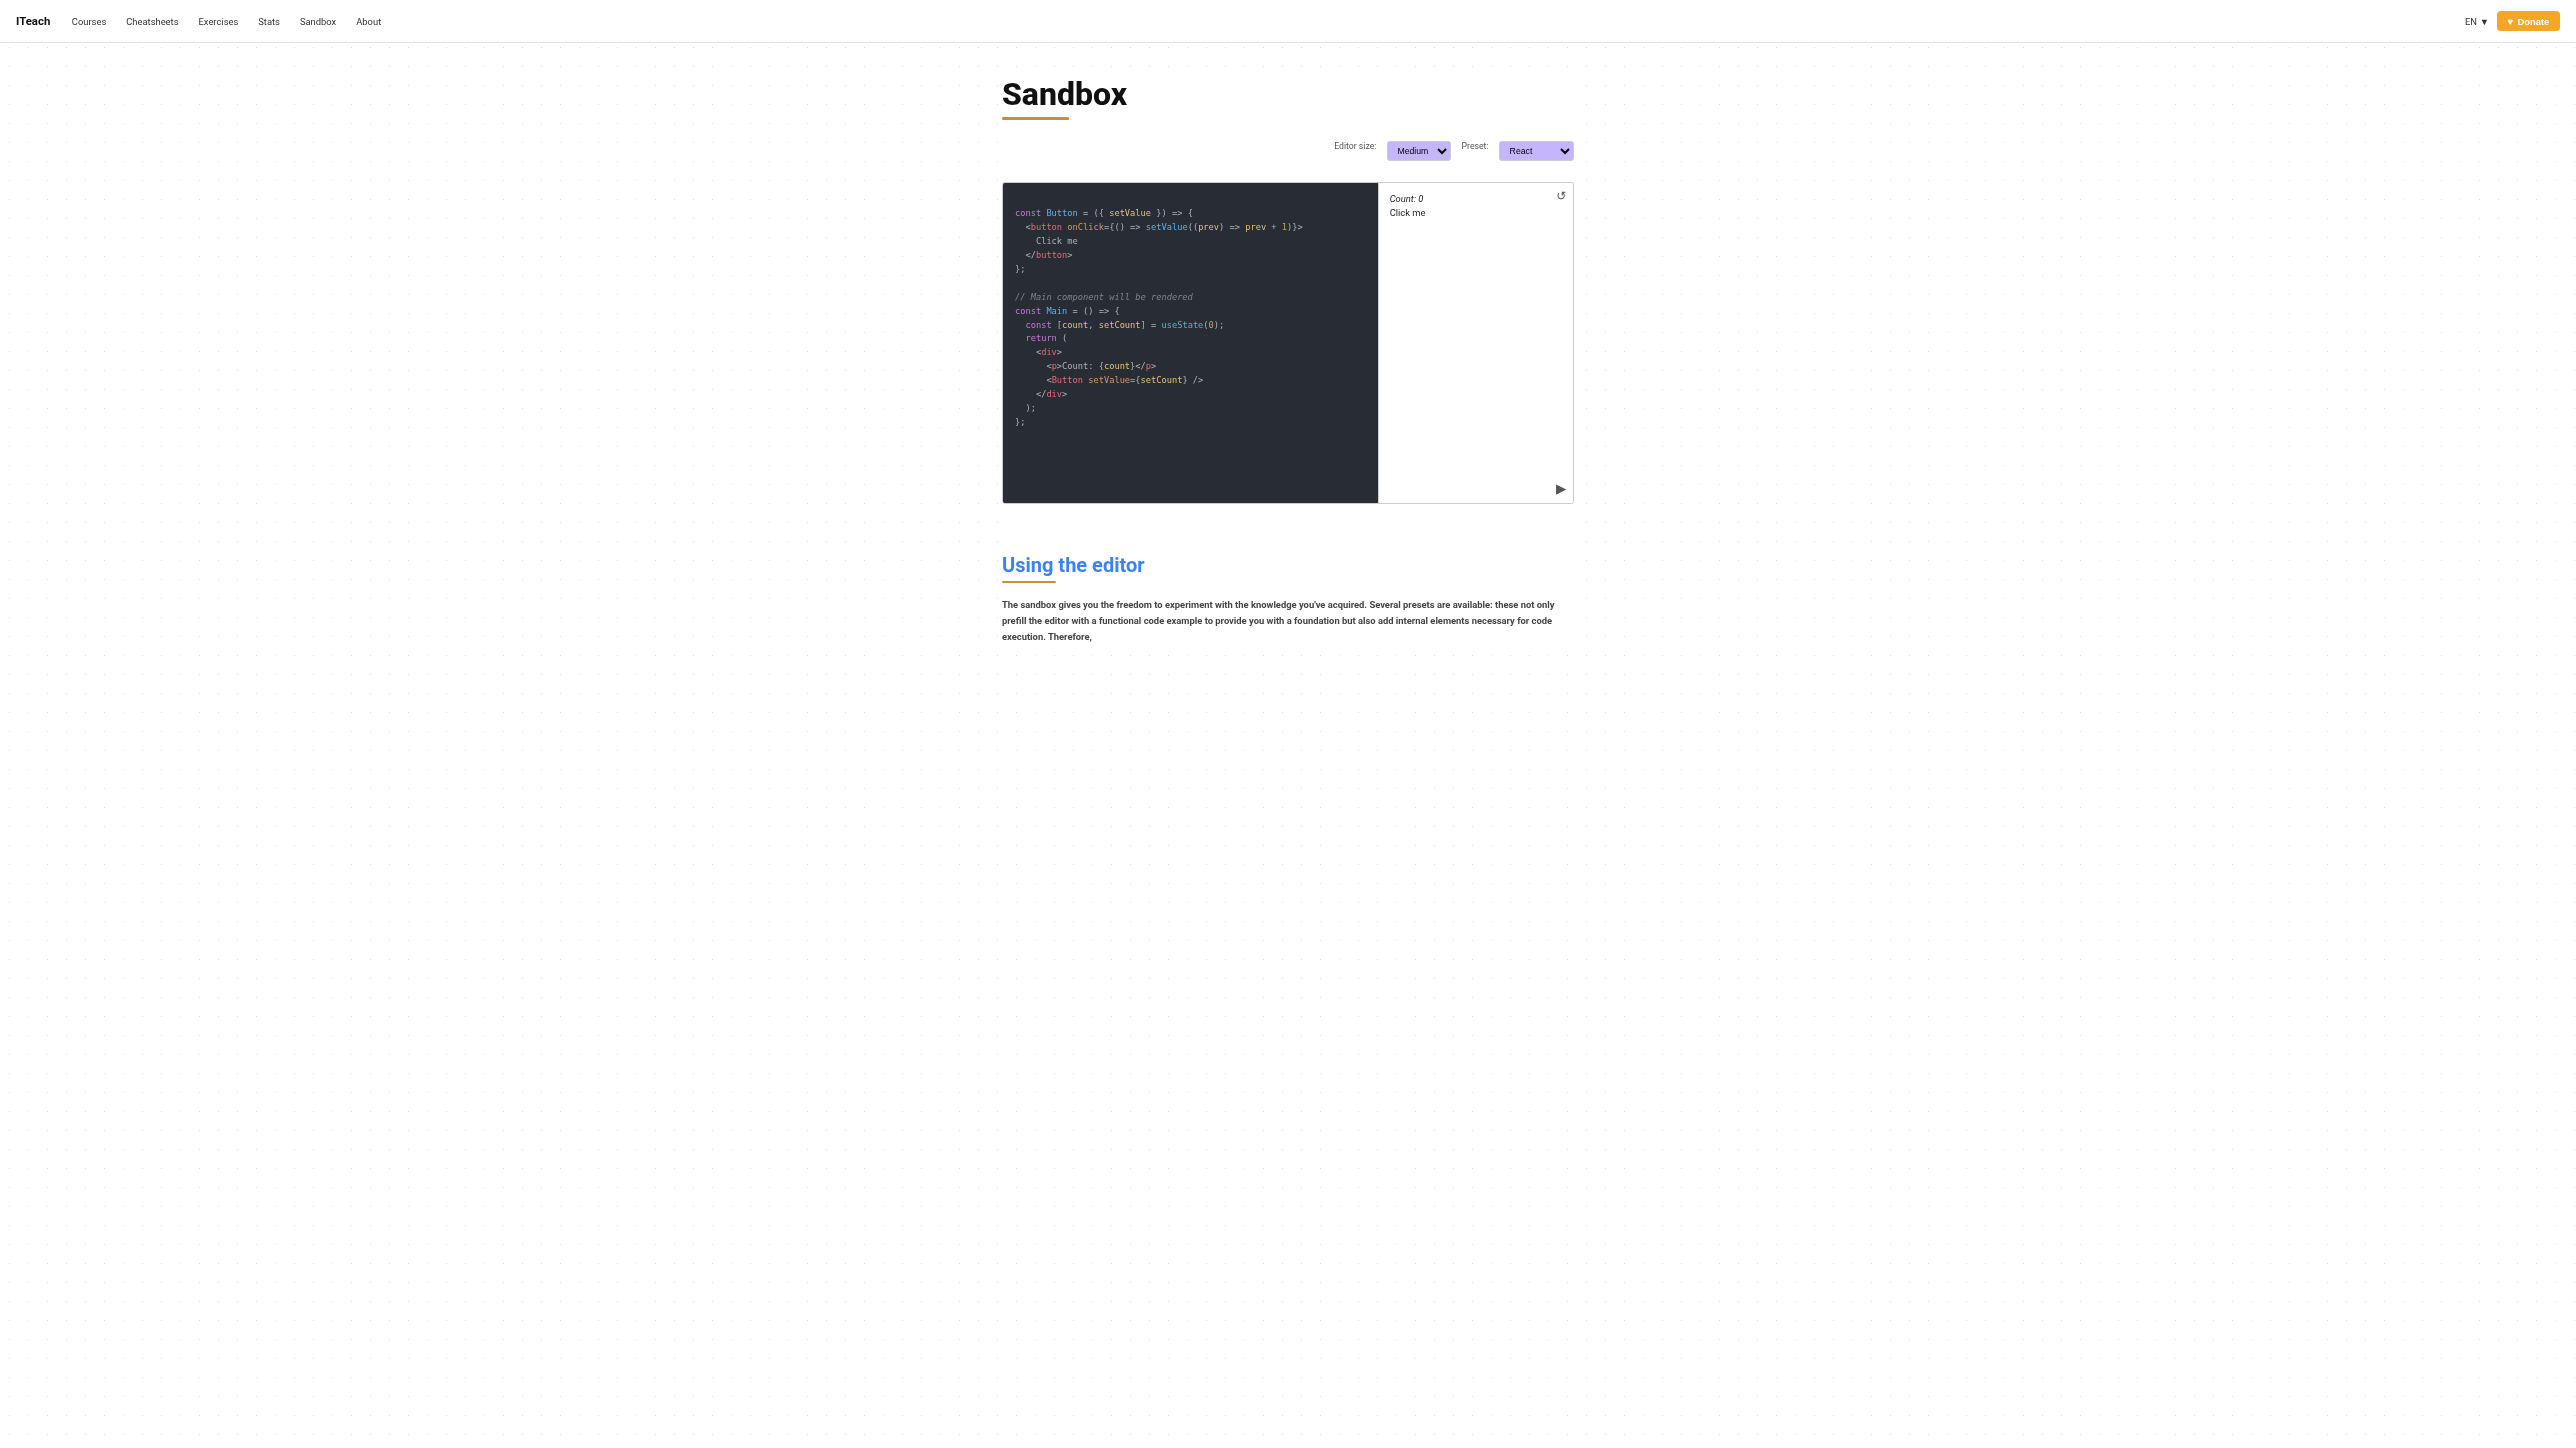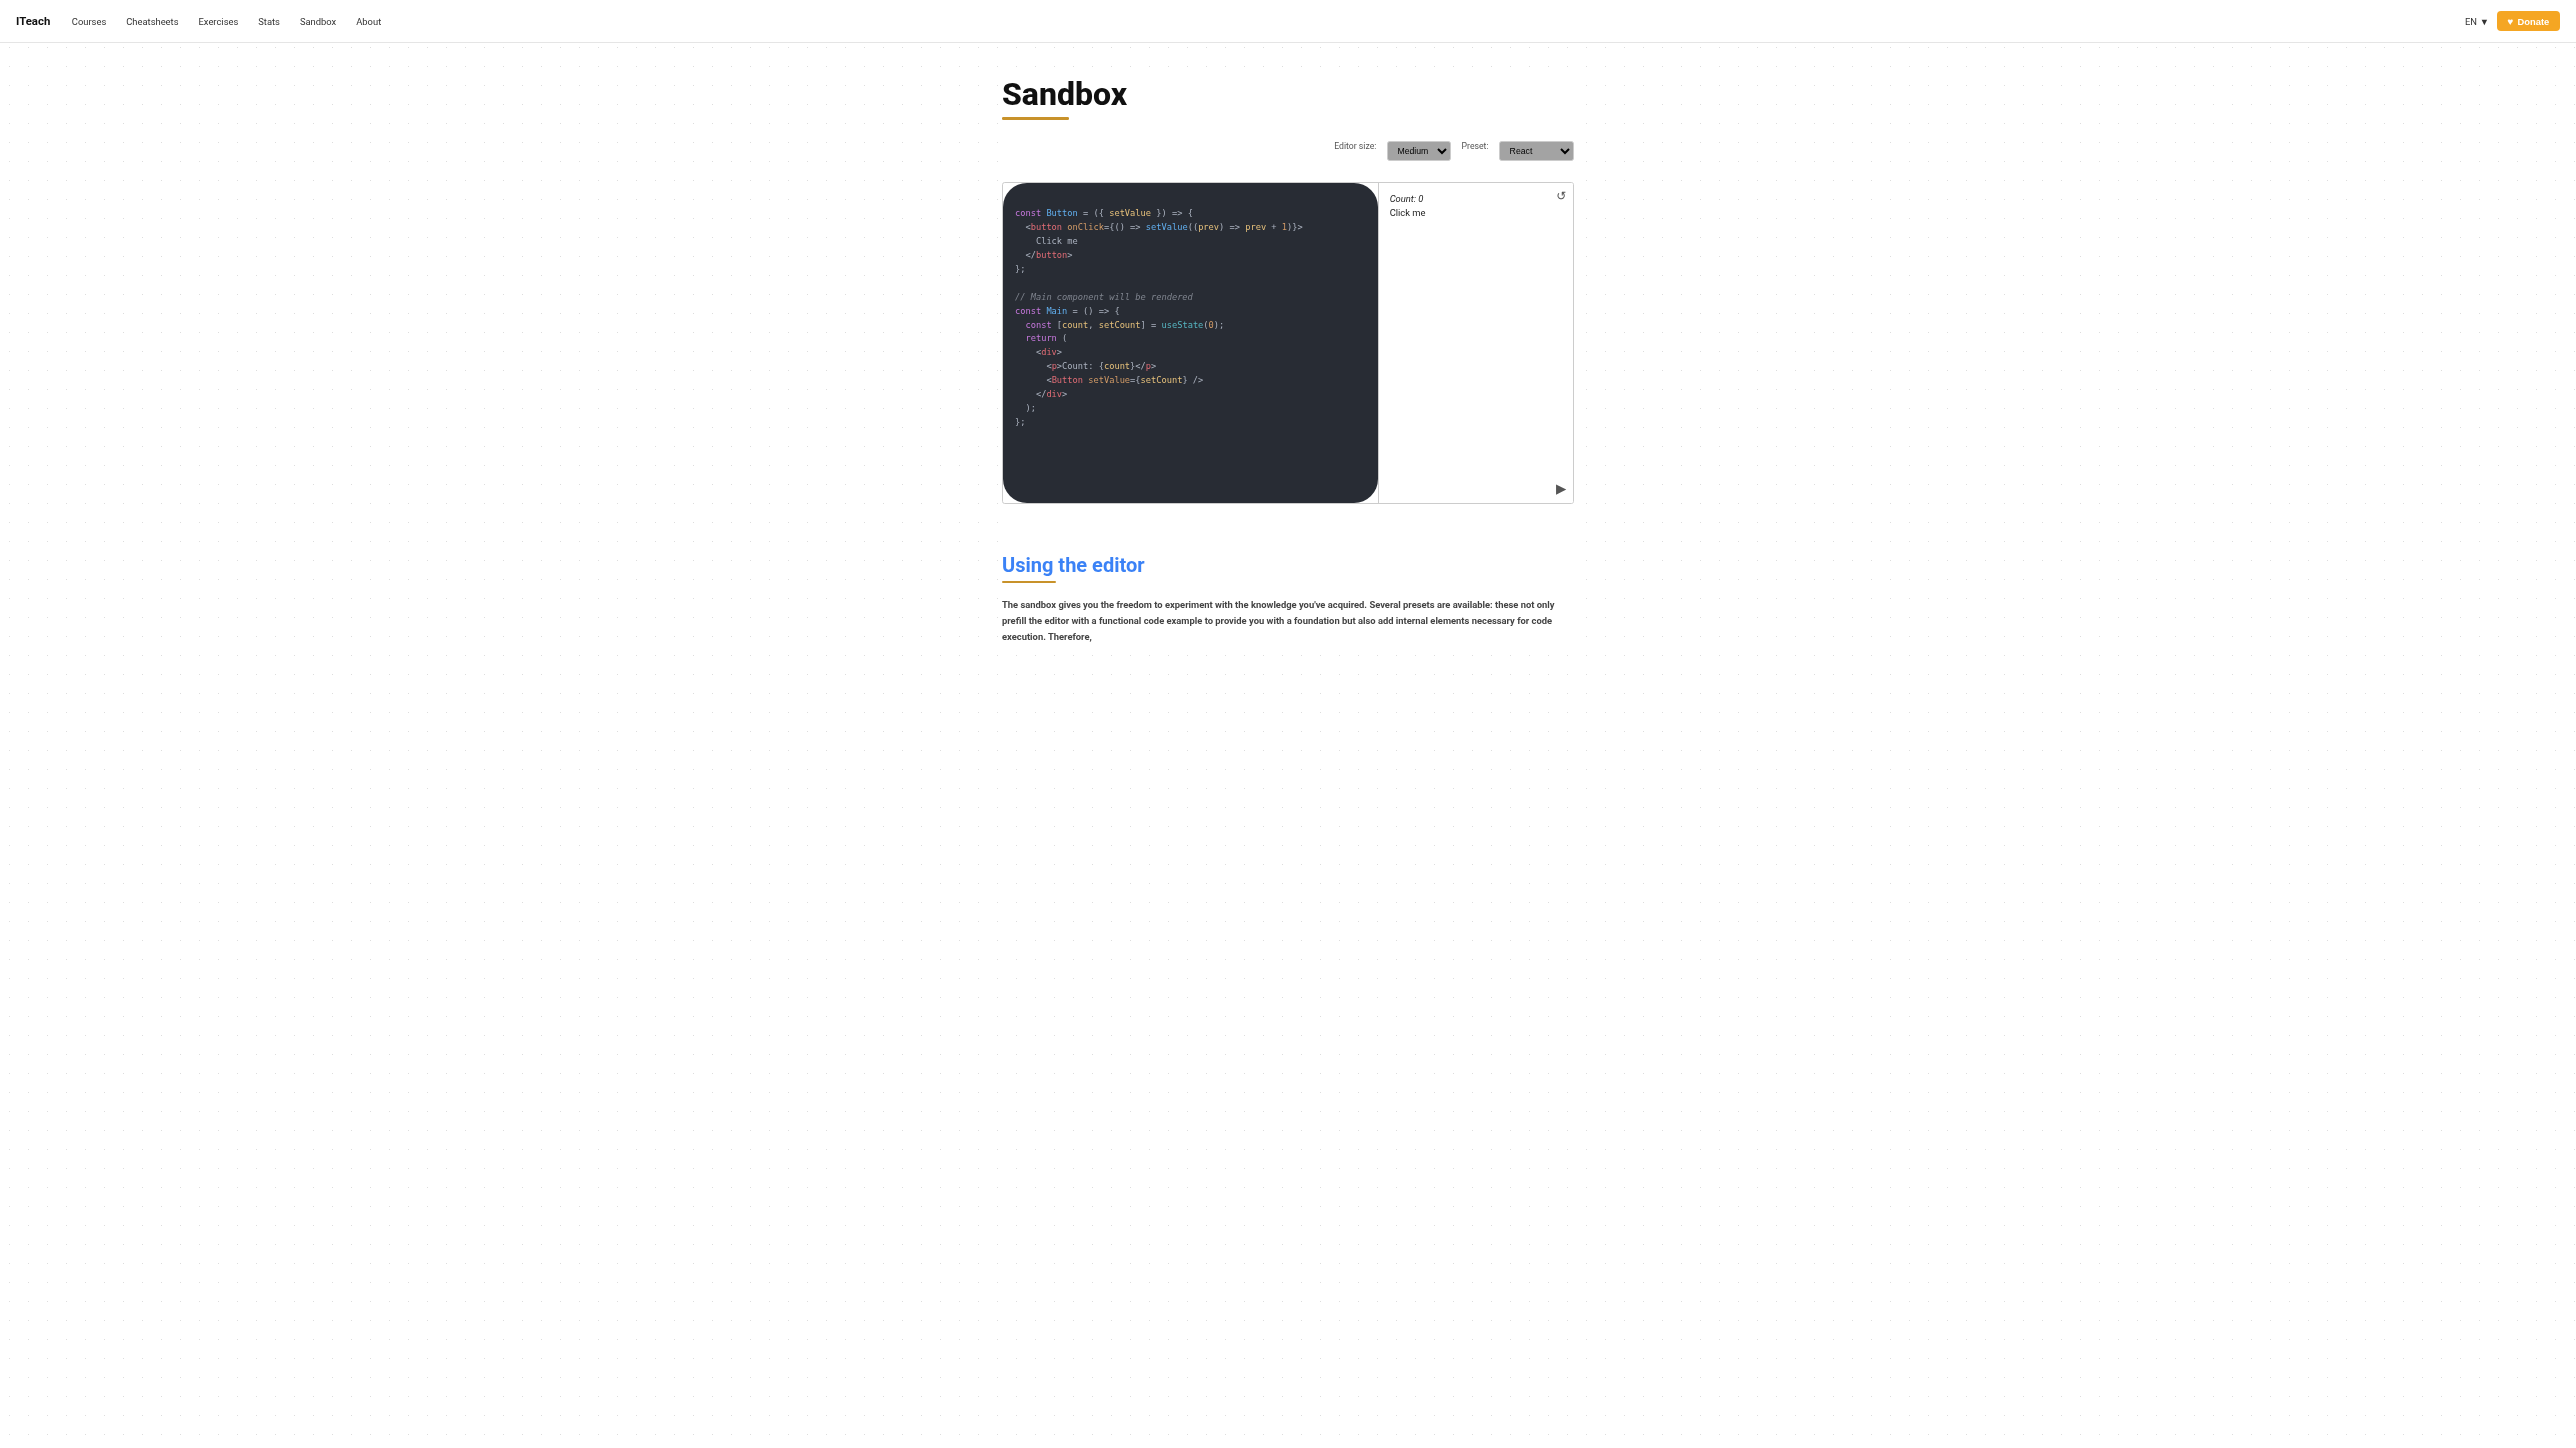--- a/index.html
+++ b/index.html
@@ -113,21 +113,21 @@
     }
     .editor-controls label {
       font-size: 8.7px;
       color: #555;
     }
     .editor-controls select {
       font-size: 8.7px;
       padding: 2.7px 5.4px;
       border: 0.7px solid #ccc;
       border-radius: 2.7px;
-      background: #a3a3a3;
+      background: #c4b5fd;
       cursor: pointer;
     }
 
     
     .editor-container {
       display: flex;
       border: 0.7px solid #ccc;
       border-radius: 2.7px;
       overflow: hidden;
       min-height: 322px;
@@ -135,21 +135,20 @@
     }
     .code-panel {
       flex: 1;
       background: #282c34;
       padding: 10.7px 12px;
       font-family: 'Consolas', 'Monaco', 'Courier New', monospace;
       font-size: 8.7px;
       line-height: 1.6;
       overflow: auto;
       min-width: 0;
-      border-radius: 24px;
     }
     .preview-panel {
       width: 195px;
       background: #fff;
       border-left: 0.7px solid #ccc;
       padding: 10.7px;
       position: relative;
       font-size: 9.4px;
     }
     .preview-panel .preview-count {

